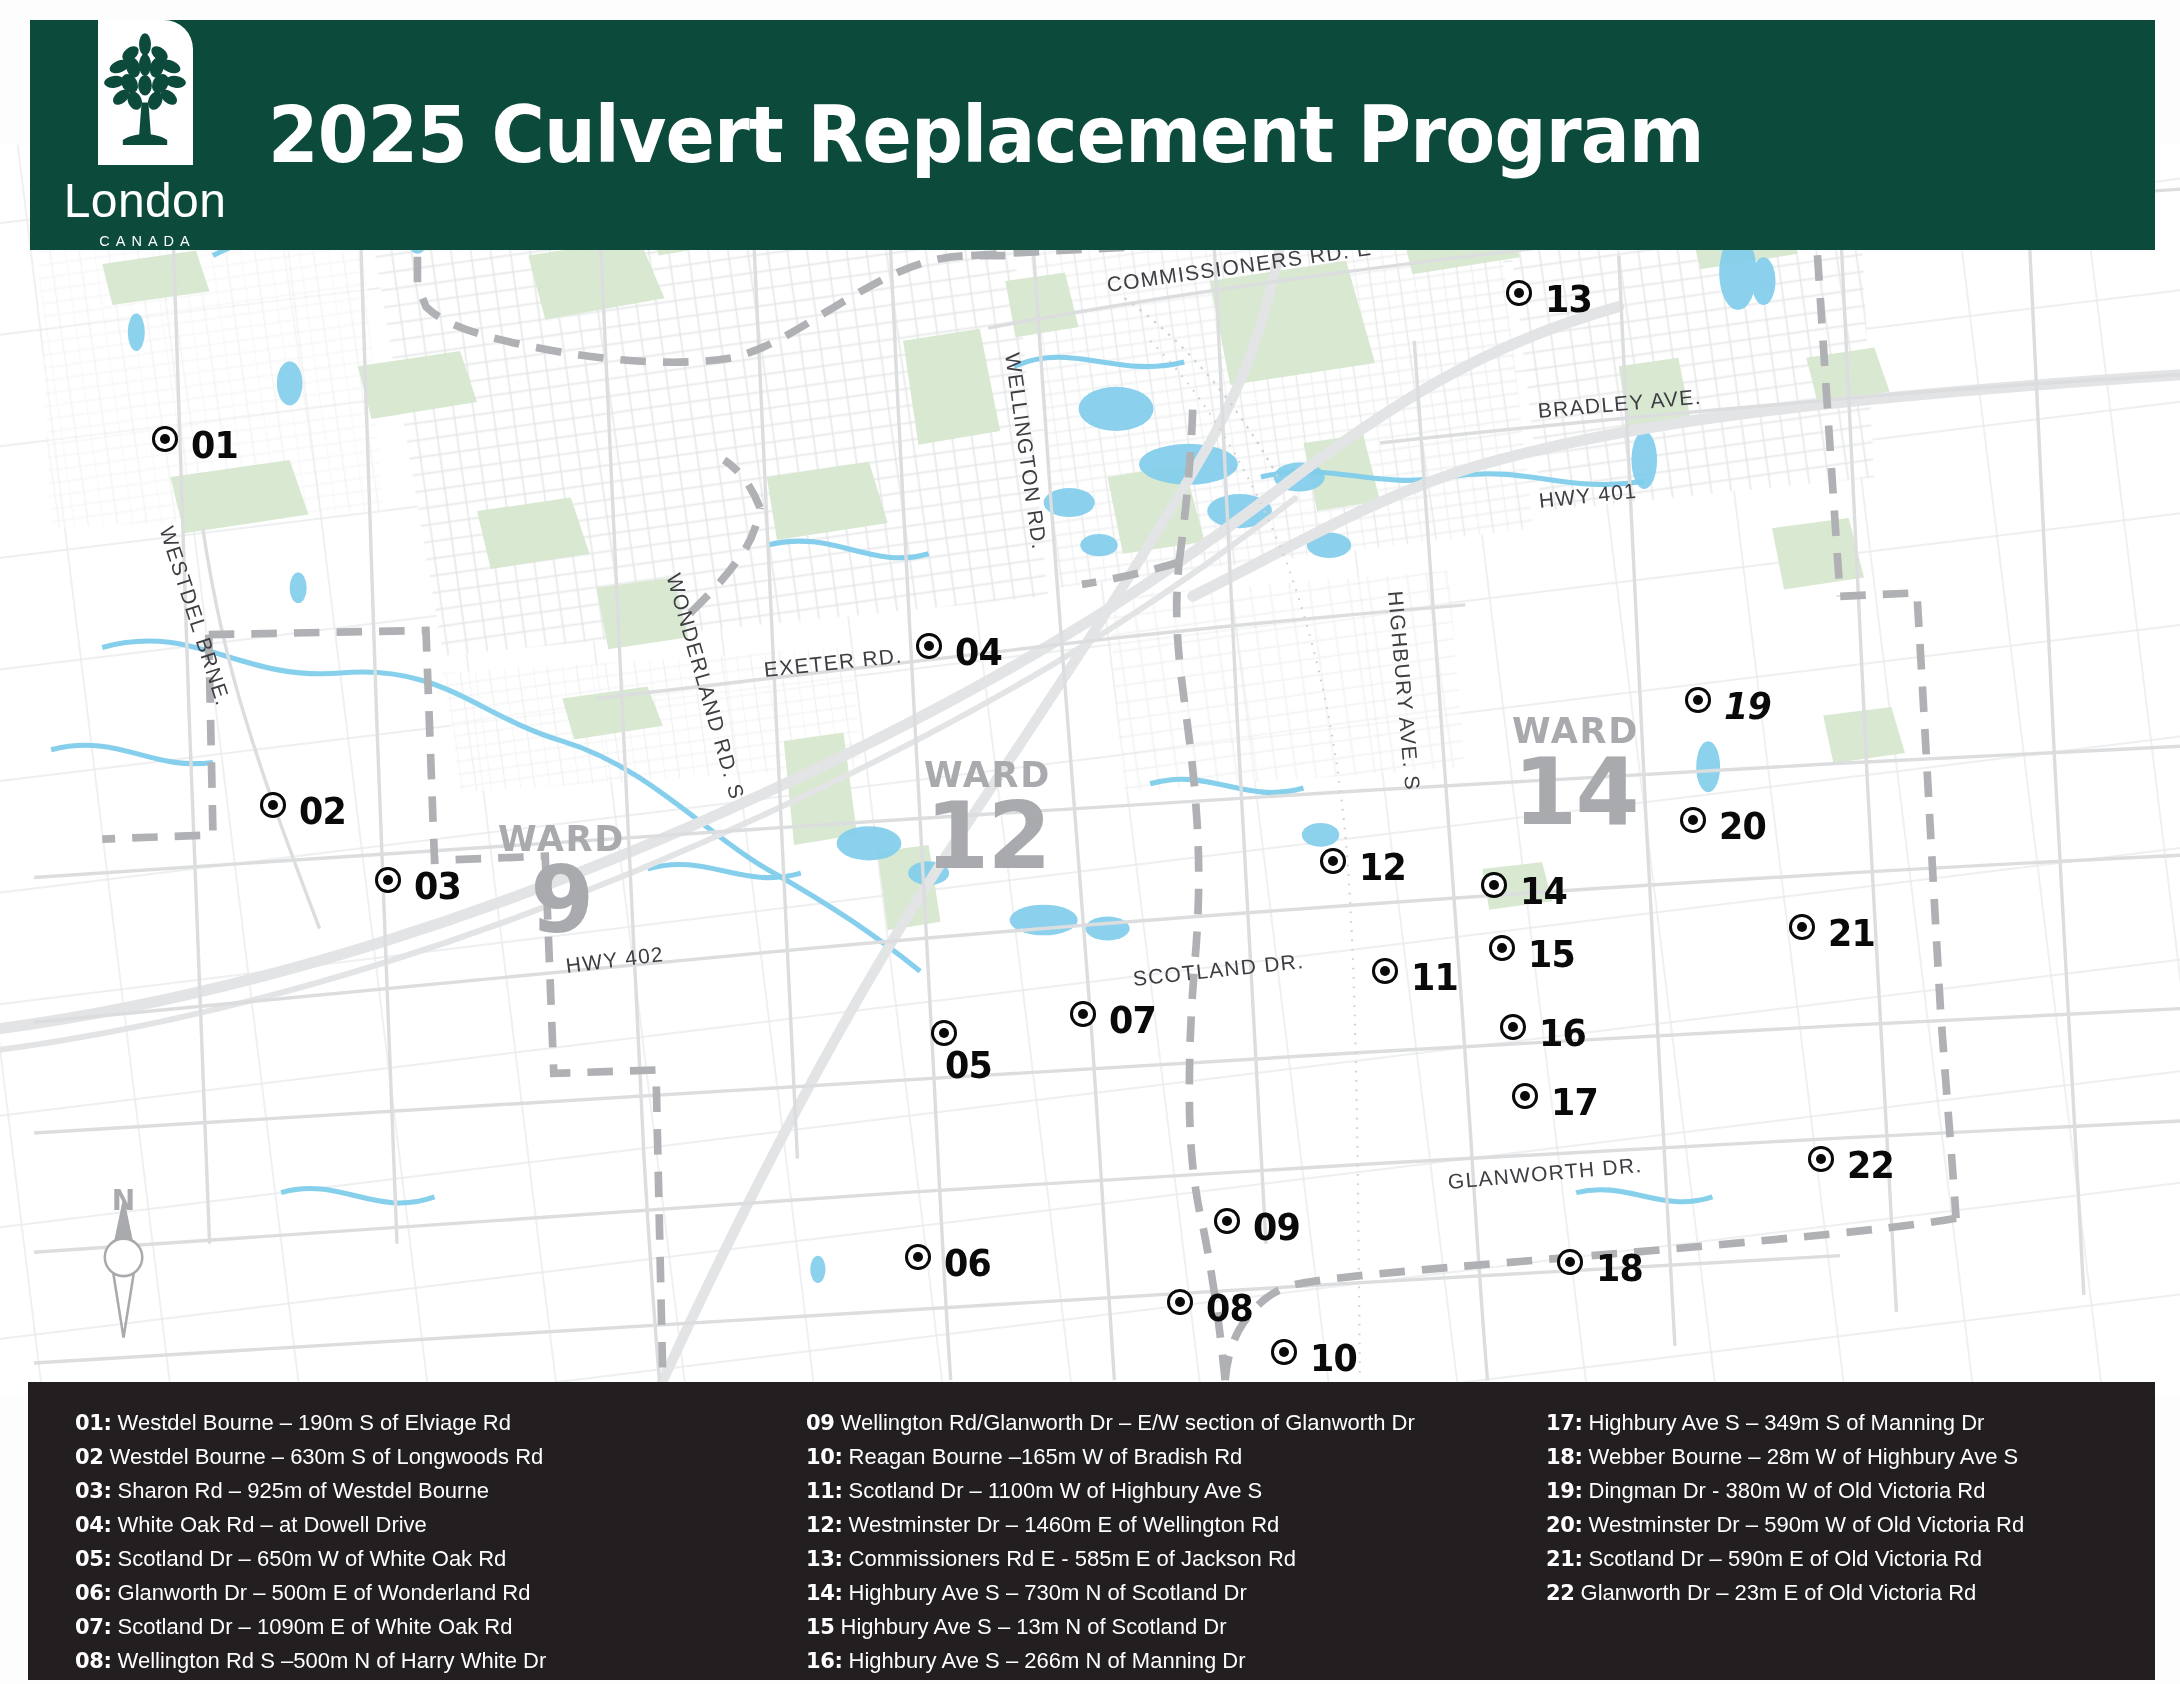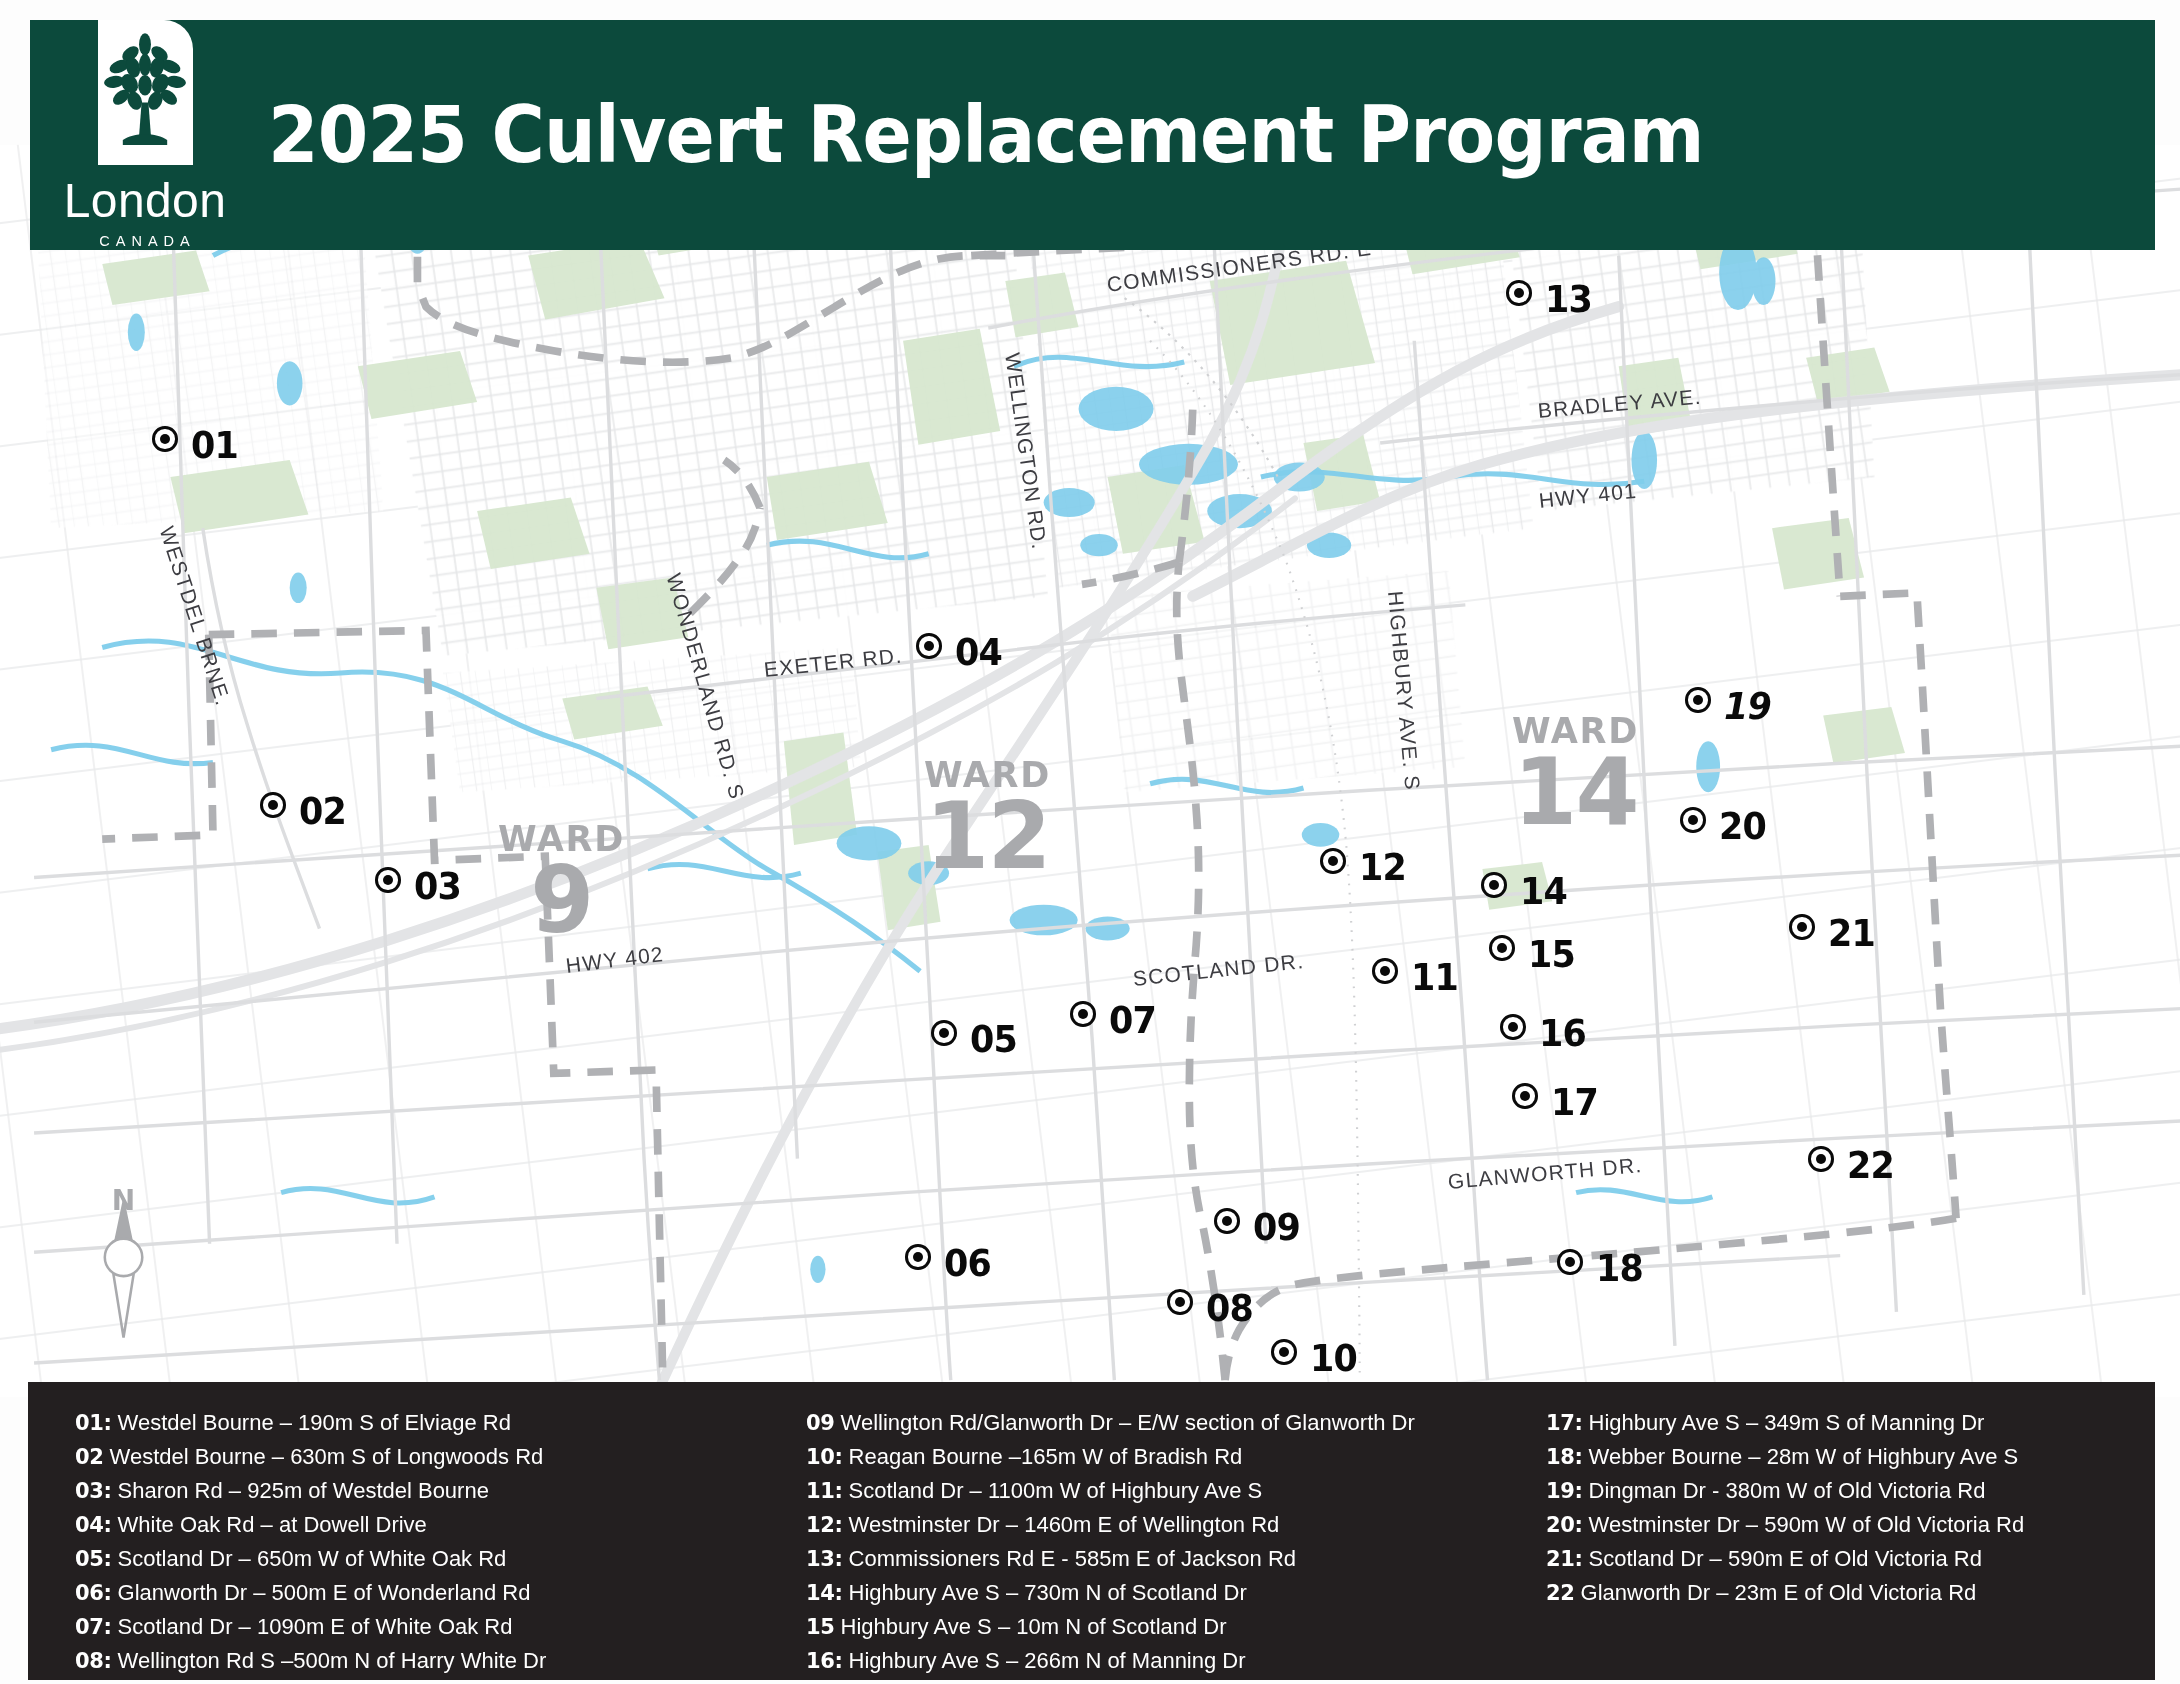--- a/index.html
+++ b/index.html
@@ -462,21 +462,21 @@
       <span class="marker-label">02</span>
     </div>
     <div class="marker" style="left: 375px; top: 867px;">
       <span class="marker-dot"></span>
       <span class="marker-label">03</span>
     </div>
     <div class="marker" style="left: 916px; top: 633px;">
       <span class="marker-dot"></span>
       <span class="marker-label">04</span>
     </div>
-    <div class="marker" style="left: 931px; top: 1020px;">
+    <div class="marker" style="left: 931px; top: 1020px; flex-direction: column;">
       <span class="marker-dot"></span>
       <span class="marker-label">05</span>
     </div>
     <div class="marker" style="left: 905px; top: 1244px;">
       <span class="marker-dot"></span>
       <span class="marker-label">06</span>
     </div>
     <div class="marker" style="left: 1070px; top: 1001px;">
       <span class="marker-dot"></span>
       <span class="marker-label">07</span>
@@ -557,21 +557,21 @@
       <div class="legend-item"><span class="legend-num">07:</span><span> Scotland Dr – 1090m E of White Oak Rd</span></div>
       <div class="legend-item"><span class="legend-num">08:</span><span> Wellington Rd S –500m N of Harry White Dr</span></div>
     </div>
   <div class="legend-col" id="legend-col-2">
       <div class="legend-item"><span class="legend-num">09</span><span> Wellington Rd/Glanworth Dr – E/W section of Glanworth Dr</span></div>
       <div class="legend-item"><span class="legend-num">10:</span><span> Reagan Bourne –165m W of Bradish Rd</span></div>
       <div class="legend-item"><span class="legend-num">11:</span><span> Scotland Dr – 1100m W of Highbury Ave S</span></div>
       <div class="legend-item"><span class="legend-num">12:</span><span> Westminster Dr – 1460m E of Wellington Rd</span></div>
       <div class="legend-item"><span class="legend-num">13:</span><span> Commissioners Rd E - 585m E of Jackson Rd</span></div>
       <div class="legend-item"><span class="legend-num">14:</span><span> Highbury Ave S – 730m N of Scotland Dr</span></div>
-      <div class="legend-item"><span class="legend-num">15</span><span> Highbury Ave S – 10m N of Scotland Dr</span></div>
+      <div class="legend-item"><span class="legend-num">15</span><span> Highbury Ave S – 13m N of Scotland Dr</span></div>
       <div class="legend-item"><span class="legend-num">16:</span><span> Highbury Ave S – 266m N of Manning Dr</span></div>
     </div>
   <div class="legend-col" id="legend-col-3">
       <div class="legend-item"><span class="legend-num">17:</span><span> Highbury Ave S – 349m S of Manning Dr</span></div>
       <div class="legend-item"><span class="legend-num">18:</span><span> Webber Bourne – 28m W of Highbury Ave S</span></div>
       <div class="legend-item"><span class="legend-num">19:</span><span>  Dingman Dr - 380m W of Old Victoria Rd</span></div>
       <div class="legend-item"><span class="legend-num">20:</span><span> Westminster Dr – 590m W of Old Victoria Rd</span></div>
       <div class="legend-item"><span class="legend-num">21:</span><span> Scotland Dr – 590m E of Old Victoria Rd</span></div>
       <div class="legend-item"><span class="legend-num">22</span><span> Glanworth Dr – 23m E of Old Victoria Rd</span></div>
     </div>

